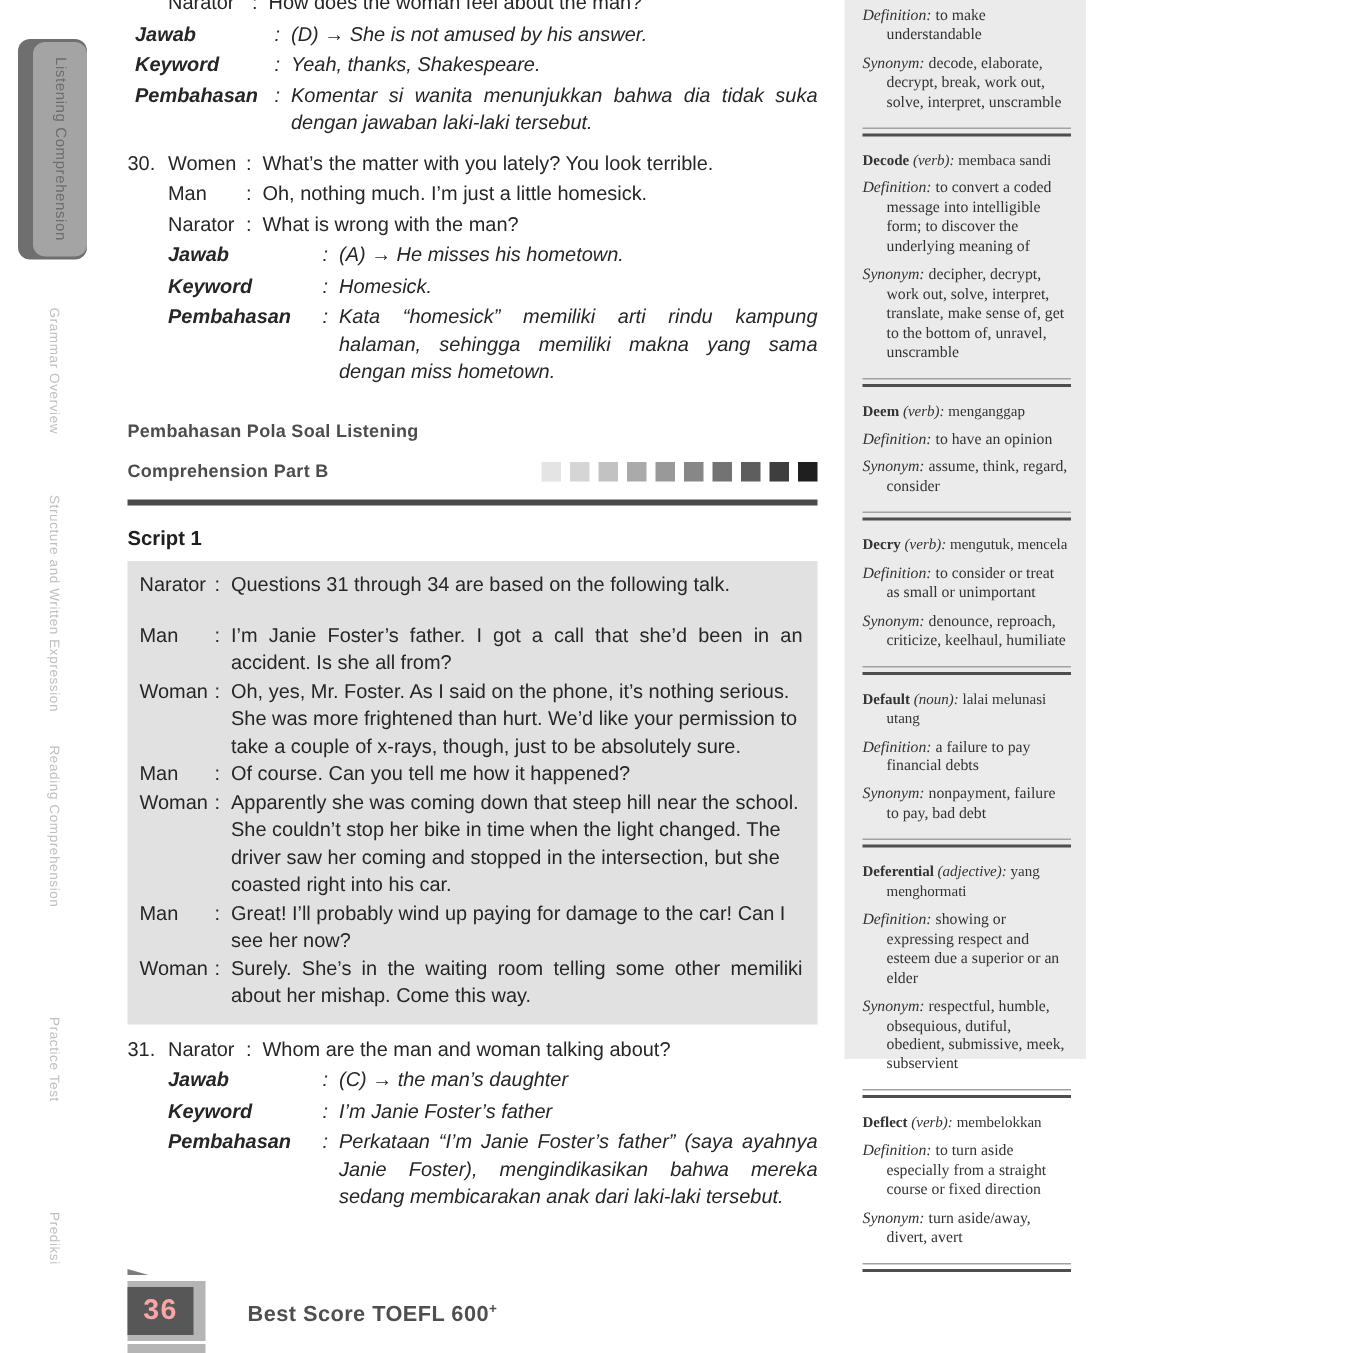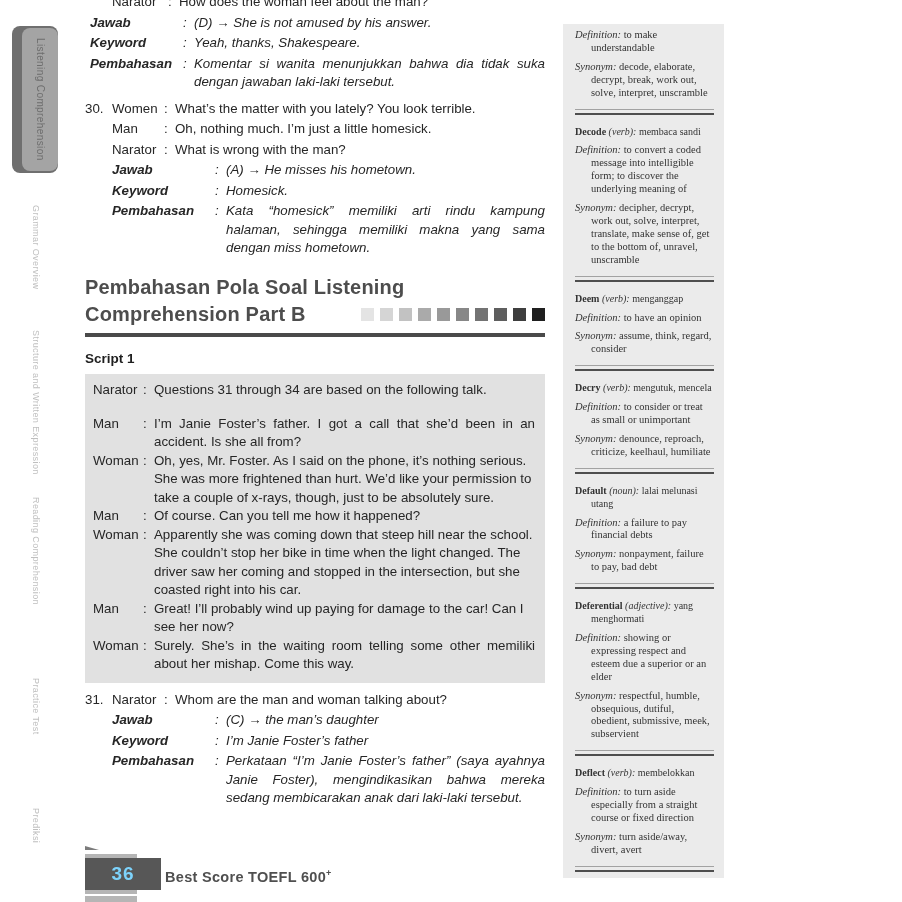--- a/index.html
+++ b/index.html
@@ -31,46 +31,46 @@
   .row.a .spk{width:103px;font-weight:bold;font-style:italic;}
   .row.a .colon,.row.a .txt{font-style:italic;}
   .row.indent{margin-left:22px;}
   .q29{margin-left:5px;}
   .q29 .row.q .spk{width:56px;}
   .q29 .row.a .spk{width:93px;}
   .question{position:relative;padding-left:27px;margin-top:8px;}
   .qnum{position:absolute;left:0;top:0;}
   
   .heading{margin-top:16px;}
-  .h-line{font-size:20px;line-height:27px;font-weight:bold;color:#4d4d4d;letter-spacing:.2px;}
+  .h-line{font-size:12px;line-height:27px;font-weight:bold;color:#4d4d4d;letter-spacing:.2px;}
   .h-row{display:flex;align-items:center;justify-content:space-between;}
   .squares{display:flex;gap:6px;}
   .squares div{width:13px;height:13px;}
   .h-rule{height:4px;background:#4a4a4a;margin-top:5px;}
   .script-label{margin-top:13px;font-weight:bold;font-size:13.5px;color:#1f1f1f;}
   .script-box{background:#e1e1e1;margin-top:6px;padding:7px 10px 9px 8px;}
   .script-box .row .spk{width:50px;}
   .script-box .row + .row{margin-top:0;}
   .blank{height:15px;}
   
   .footer{position:absolute;left:85px;top:850px;height:52px;display:flex;align-items:center;}
   .page-tab-wrap{position:relative;width:52px;height:52px;}
   .page-tab{position:absolute;left:0;top:4px;width:52px;height:40px;background:#b5b5b5;}
   .fold{position:absolute;left:0;top:-4px;width:0;height:0;border-left:14px solid #7c7c7c;border-bottom:0 solid transparent;border-top:4px solid transparent;}
   .fold:after{content:"";}
-  .page-num{position:absolute;left:0;top:8px;width:76px;height:32px;background:#575757;color:#7dd3fc;
+  .page-num{position:absolute;left:0;top:8px;width:44px;height:32px;background:#575757;color:#fca5a5;
     font-weight:bold;font-size:19px;display:flex;align-items:center;justify-content:center;letter-spacing:1px;}
   .page-strip{position:absolute;left:0;top:46px;width:52px;height:8px;background:#b5b5b5;}
   .book-title{margin-left:28px;font-weight:bold;font-size:14.5px;color:#4f4f4f;letter-spacing:.3px;}
   .book-title sup{font-size:9px;}
   
   .vocab{
-    position:absolute;left:563px;top:0;width:161px;height:854px;background:#ebebeb;
+    position:absolute;left:563px;top:0;width:161px;height:706px;background:#ebebeb;
     box-sizing:border-box;padding:5px 10px 0 12px;
-    font-family:"Liberation Serif",serif;font-size:10.5px;line-height:12.9px;color:#333333;margin-top:24px;
+    font-family:"Liberation Serif",serif;font-size:10.5px;line-height:12.9px;color:#333333;
   }
   .vocab .hang{padding-left:16px;text-indent:-16px;margin-bottom:6px;}
   .vocab .head{font-size:10px;}
   .vocab .head b{font-weight:bold;}
   .vocab i{font-style:italic;}
   .vocab .divider{height:3px;border-top:1px solid #a2a2a2;border-bottom:2px solid #4e4e4e;margin:9px 0 11px 0;}
 </style>
 </head>
 <body>
 

